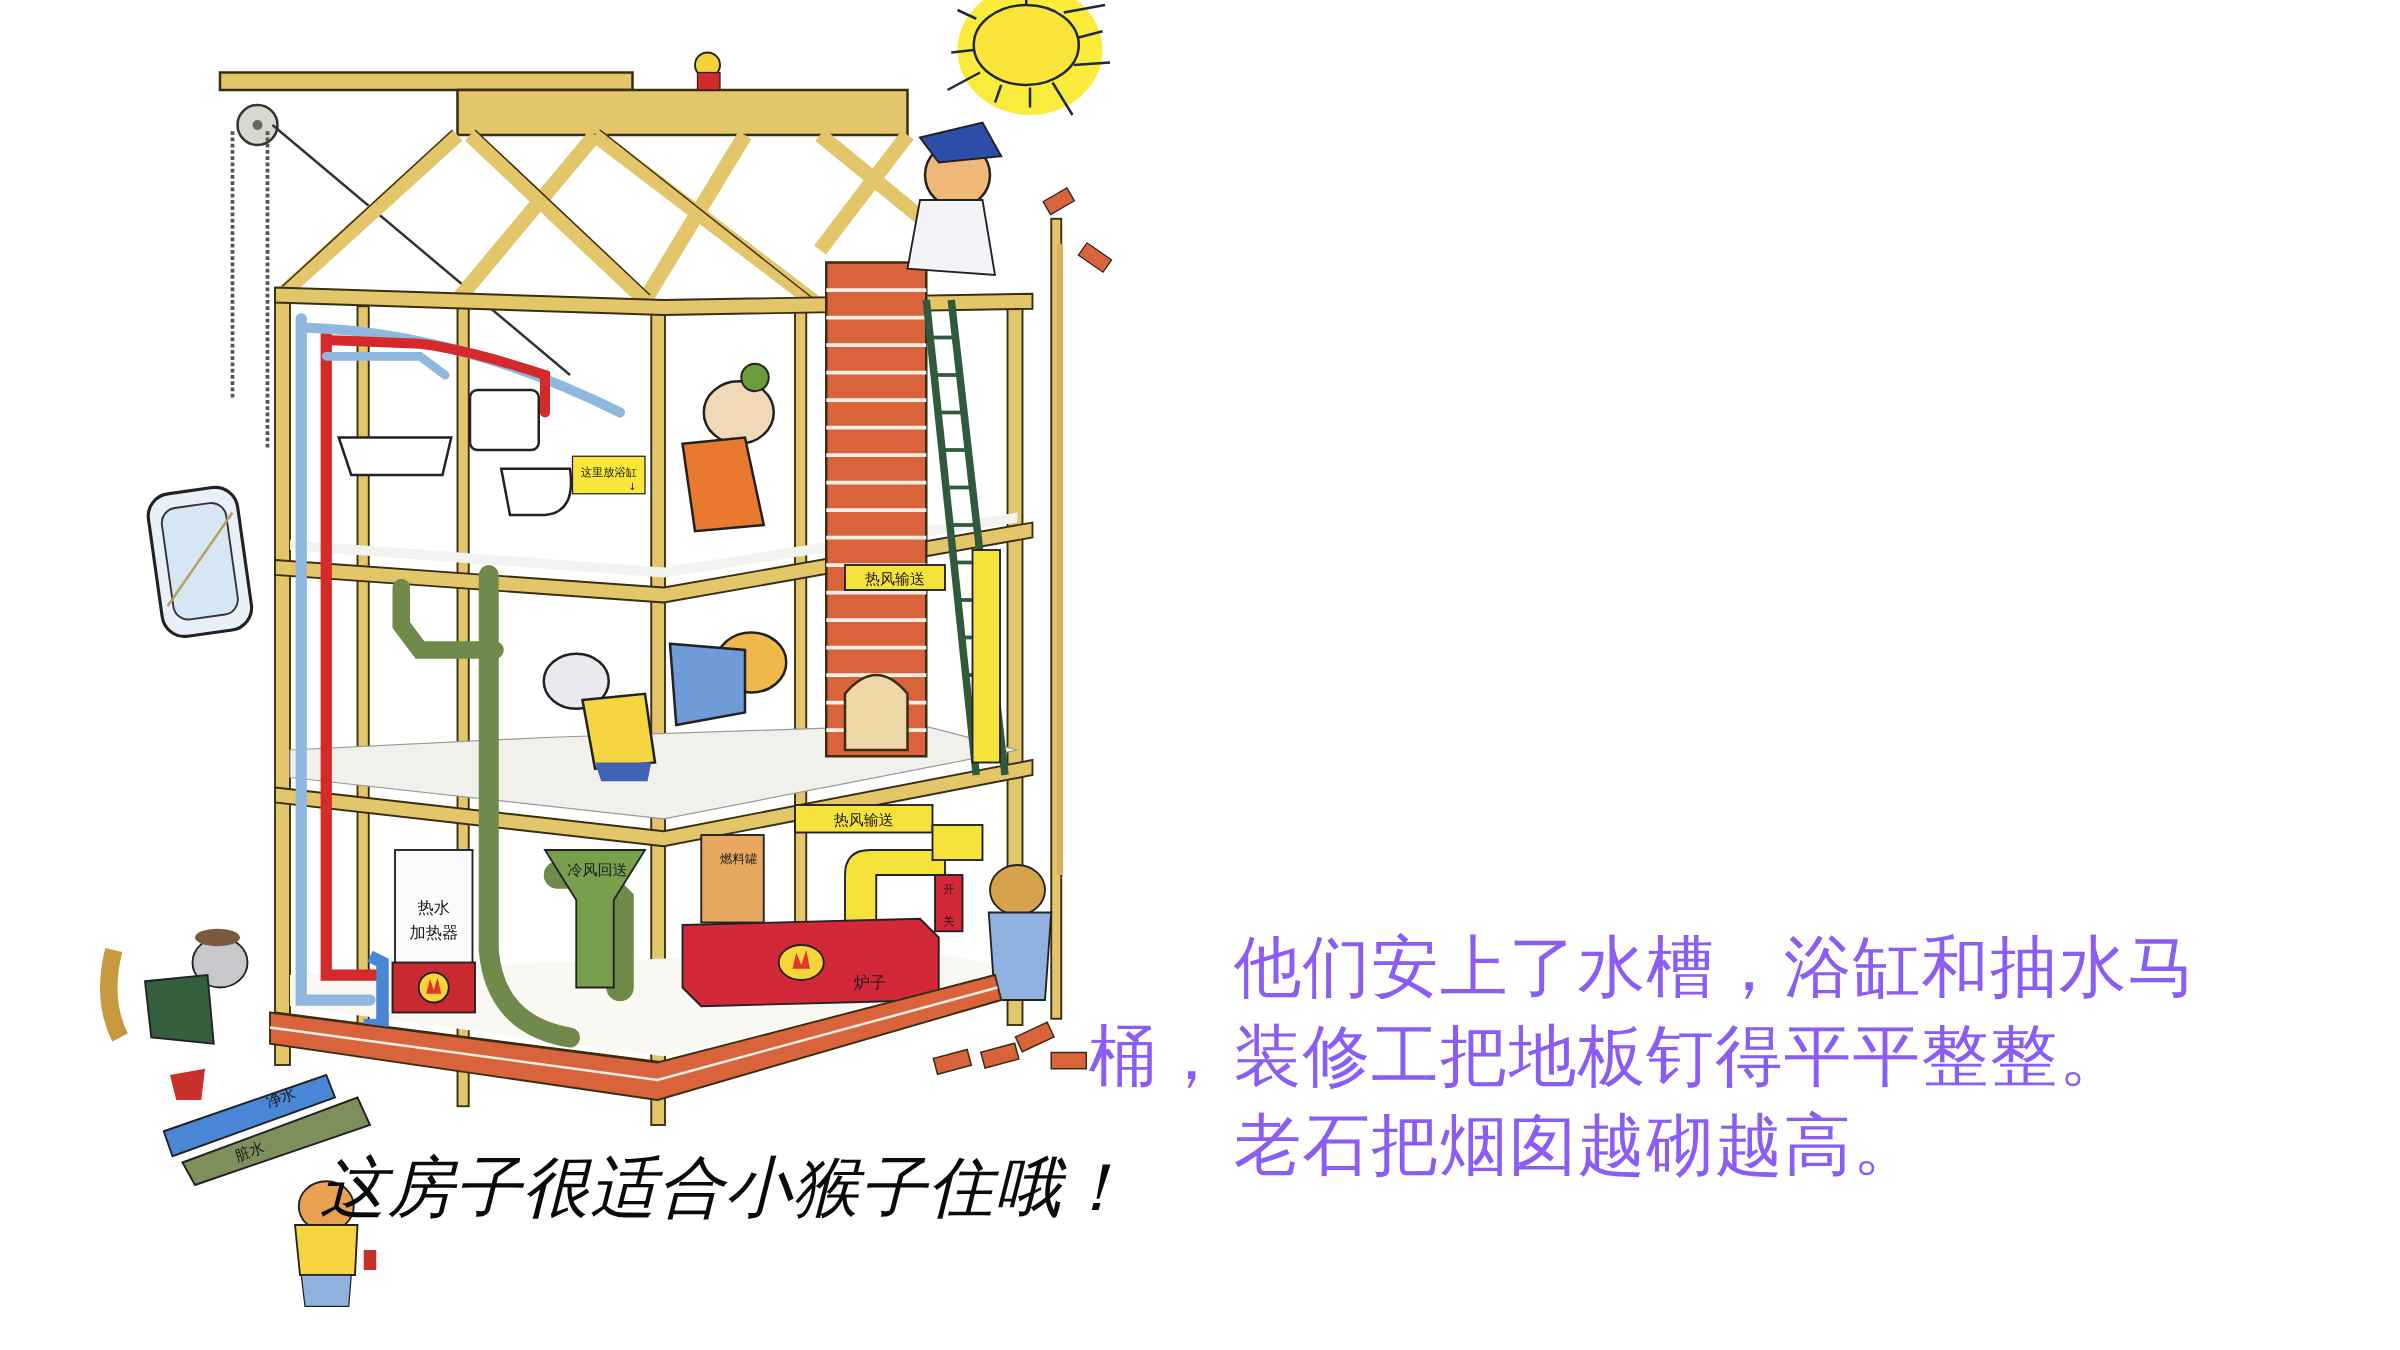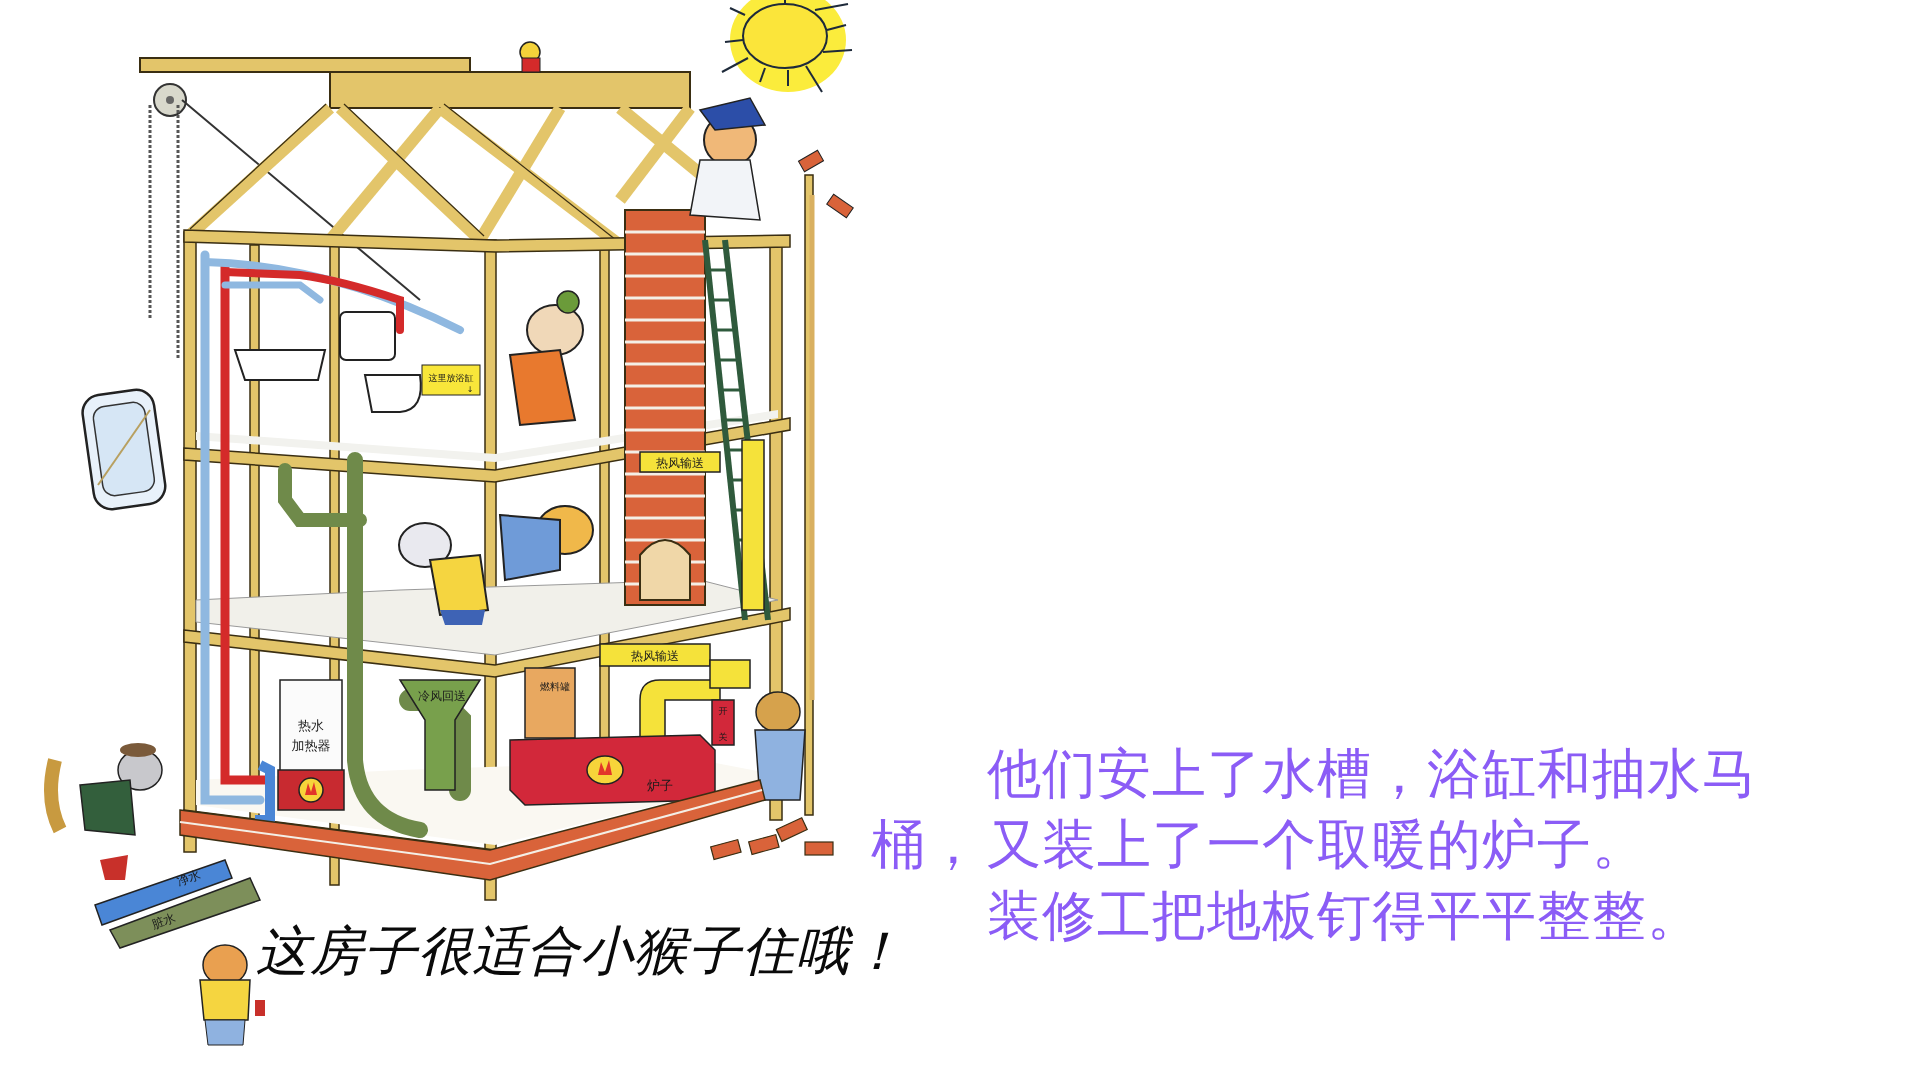--- a/index.html
+++ b/index.html
@@ -16,20 +16,21 @@
     width: 1920px;
     height: 1080px;
     background: #ffffff;
   }
   .illustration {
     position: absolute;
     left: 0;
     top: 0;
     width: 900px;
     height: 1080px;
+    padding-left: 36px;
   }
   .illustration svg { width: 900px; height: 1080px; display: block; }
   .svg-label {
     font-family: "DejaVu Sans", "Liberation Sans", sans-serif;
     fill: #1a1a1a;
   }
   .story-text {
     position: absolute;
     left: 987px;
     top: 738px;
@@ -319,20 +320,21 @@
         <path d="M200 980 L250 980 L248 1020 L204 1020 Z" fill="#f5d540" stroke="#222" stroke-width="1.5"></path>
         <path d="M205 1020 L245 1020 L243 1045 L208 1045 Z" fill="#8fb2e0" stroke="#222" stroke-width="1"></path>
         <rect x="255" y="1000" width="10" height="16" fill="#c8302a"></rect>
       </g>
     </svg>
   </div>
 
   <div class="story-text">
     <span class="story-line">他们安上了水槽，浴缸和抽水马</span>
     <span class="story-line">
-      <span class="hang">桶，</span><span>又装上了一个取暖的炉子。</span>
+      <span class="hang">桶，</span>
     </span>
     <span class="story-line">装修工把地板钉得平平整整。</span>
+    <span class="story-line">老石把烟囱越砌越高。</span>
   </div>
 
   <div class="caption">这房子很适合小猴子住哦！</div>
 
 </div>
 
 </body></html>

